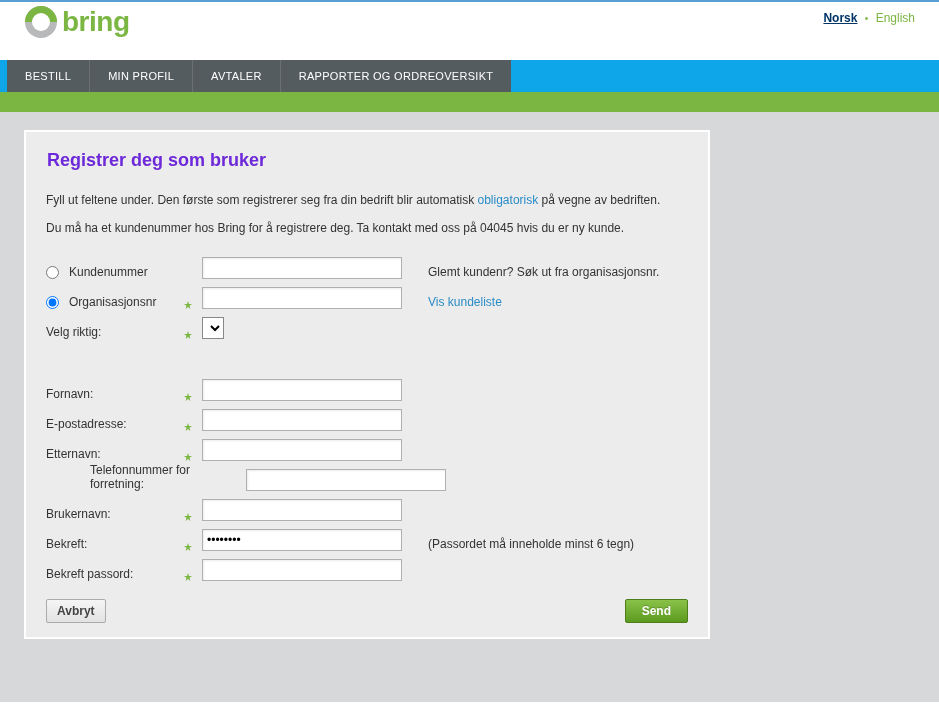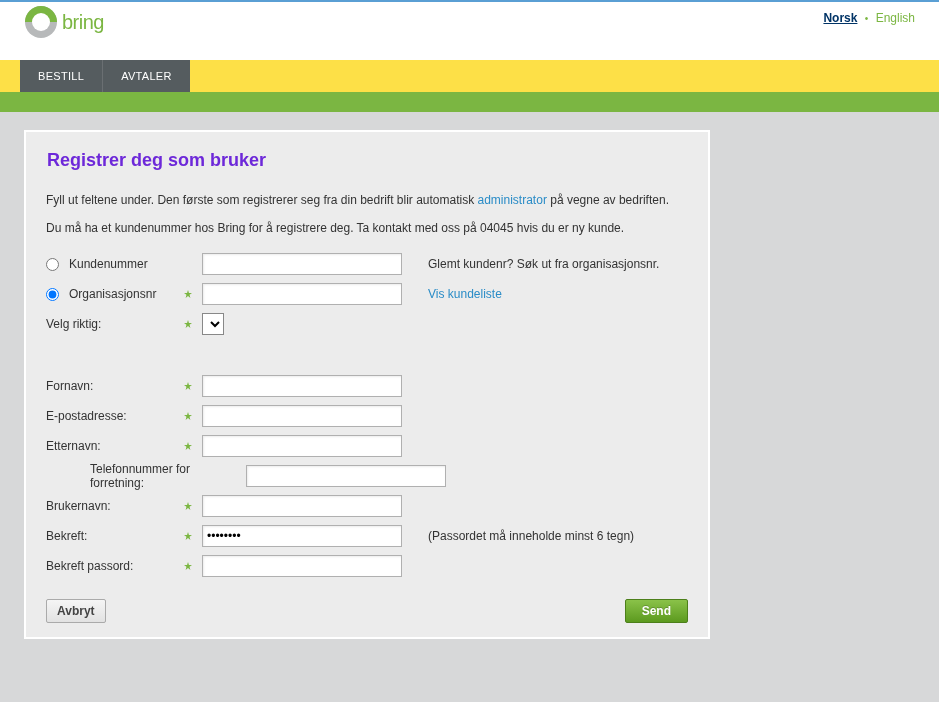--- a/index.html
+++ b/index.html
@@ -15,30 +15,30 @@
   .header {
     display: flex;
     justify-content: space-between;
     align-items: flex-start;
     padding: 3px 24px 0 24px;
     height: 58px;
   }
   .logo { display: flex; align-items: center; gap: 4px; }
   .logo-mark { width: 34px; height: 34px; position: relative; }
   .logo-mark svg { display: block; }
-  .logo-text { color: #7bb642; font-size: 20px; font-weight: 400; letter-spacing: -0.5px; }
+  .logo-text { color: #7bb642; font-size: 28px; font-weight: 700; letter-spacing: -0.5px; }
   .lang { font-size: 12px; padding-top: 6px; }
   .lang .active { color: #003366; font-weight: bold; text-decoration: underline; }
   .lang .sep { color: #7bb642; padding: 0 4px; font-size: 10px; }
   .lang .other { color: #7bb642; cursor: pointer; }
 
   .nav {
     display: flex;
-    background: #fde047;
-    padding-left: 20px;
+    background: #0ea5e9;
+    padding-left: 7px;
   }
   .nav-item {
     background: #555c5f;
     color: #fff;
     font-size: 11px;
     padding: 10px 18px;
     border-right: 1px solid #6a6f72;
     cursor: pointer;
     letter-spacing: 0.3px;
   }
@@ -70,21 +70,21 @@
   .star {
     width: 8px; height: 8px;
     background: #7bb642;
     clip-path: polygon(50% 0, 62% 38%, 100% 38%, 69% 60%, 80% 100%, 50% 76%, 20% 100%, 31% 60%, 0 38%, 38% 38%);
     display: inline-block;
     flex-shrink: 0;
   }
 
   .row {
     display: flex;
-    align-items: center;
+    align-items: flex-end;
     min-height: 30px;
   }
   .label-col { width: 138px; display: flex; align-items: center; gap: 6px; }
   .star-col { width: 18px; display: flex; align-items: center; justify-content: flex-start; }
   .input-col { width: 216px; }
   .extra-col { padding-left: 10px; font-size: 12px; }
 
   .text-input {
     width: 200px;
     height: 22px;
@@ -152,32 +152,34 @@
   </div>
   <div class="lang">
     <span class="active">Norsk</span>
     <span class="sep">•</span>
     <span class="other">English</span>
   </div>
 </div>
 
 <div class="nav">
   <div class="nav-item">BESTILL</div>
+  <div class="nav-item">MIN PROFIL</div>
   <div class="nav-item">AVTALER</div>
+  <div class="nav-item">RAPPORTER OG ORDREOVERSIKT</div>
 </div>
 
 <div class="green-bar"></div>
 
 <div class="content-area">
   <div class="form-card">
 
     <h1 class="page-title">Registrer deg som bruker</h1>
 
     <div class="intro-line">
-      <span>Fyll ut feltene under. Den første som registrerer seg fra din bedrift blir automatisk </span><a class="link">administrator</a><span> på vegne av bedriften.</span>
+      <span>Fyll ut feltene under. Den første som registrerer seg fra din bedrift blir automatisk </span><a class="link">obligatorisk</a><span> på vegne av bedriften.</span>
     </div>
     <div class="intro-line">Du må ha et kundenummer hos Bring for å registrere deg. Ta kontakt med oss på 04045 hvis du er ny kunde.</div>
 
 
     <div class="row">
       <div class="label-col">
         <input type="radio" name="idtype" style="">
         <span>Kundenummer</span>
       </div>
       <div class="star-col"></div>

